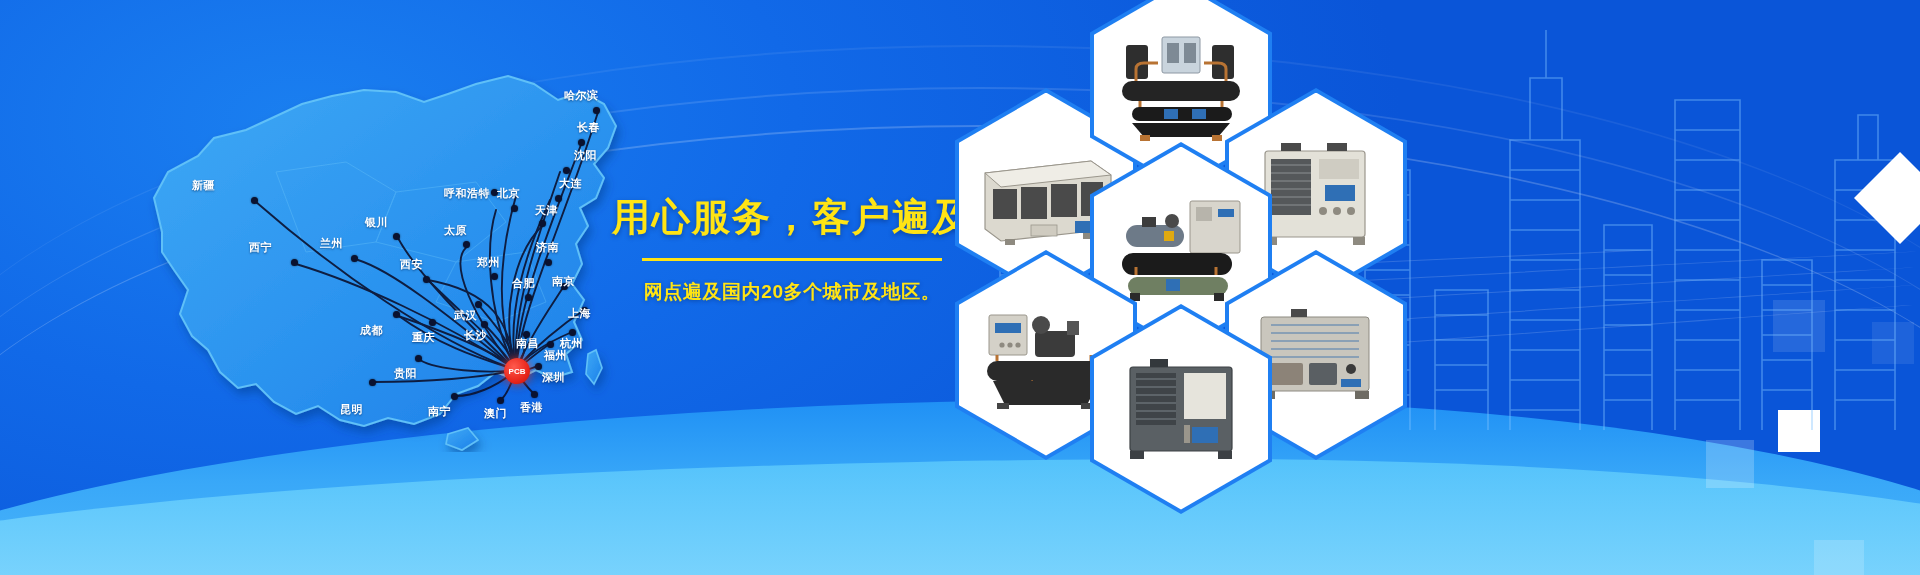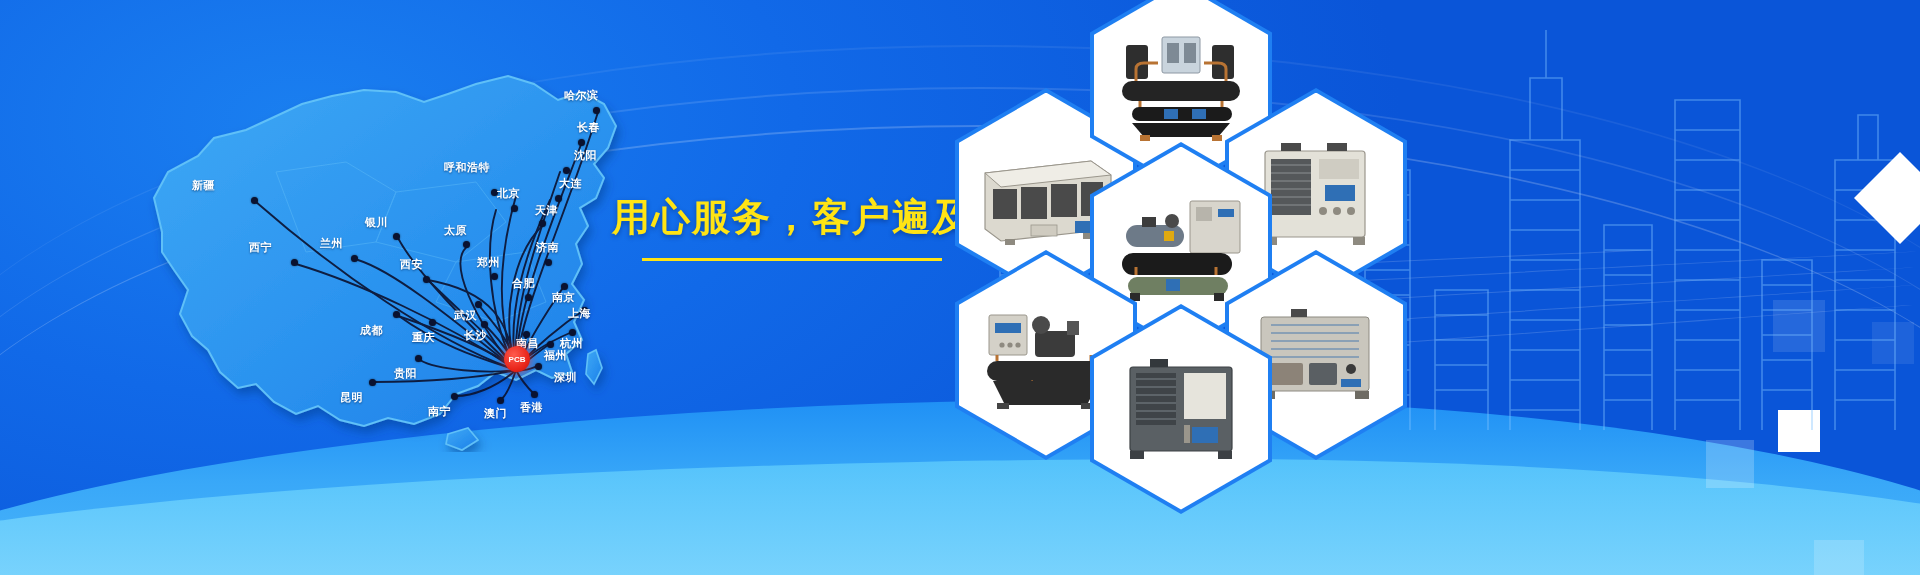--- a/index.html
+++ b/index.html
@@ -234,21 +234,21 @@
       <span class="city-dot" style="left:497px;top:85px"></span>
       <span class="city-label" style="left:468px;top:66px">哈尔滨</span>
 
       <span class="city-dot" style="left:482px;top:117px"></span>
       <span class="city-label" style="left:481px;top:98px">长春</span>
 
       <span class="city-dot" style="left:467px;top:145px"></span>
       <span class="city-label" style="left:478px;top:126px">沈阳</span>
 
       <span class="city-dot" style="left:395px;top:167px"></span>
-      <span class="city-label" style="left:348px;top:138px">呼和浩特</span>
+      <span class="city-label" style="left:348px;top:164px">呼和浩特</span>
 
       <span class="city-dot" style="left:415px;top:183px"></span>
       <span class="city-label" style="left:401px;top:164px">北京</span>
 
       <span class="city-dot" style="left:459px;top:173px"></span>
       <span class="city-label" style="left:463px;top:154px">大连</span>
 
       <span class="city-dot" style="left:443px;top:198px"></span>
       <span class="city-label" style="left:439px;top:181px">天津</span>
 
@@ -270,21 +270,21 @@
       <span class="city-dot" style="left:327px;top:254px"></span>
       <span class="city-label" style="left:304px;top:235px">西安</span>
 
       <span class="city-dot" style="left:395px;top:251px"></span>
       <span class="city-label" style="left:381px;top:233px">郑州</span>
 
       <span class="city-dot" style="left:429px;top:272px"></span>
       <span class="city-label" style="left:416px;top:254px">合肥</span>
 
       <span class="city-dot" style="left:465px;top:261px"></span>
-      <span class="city-label" style="left:456px;top:268px">南京</span>
+      <span class="city-label" style="left:456px;top:252px">南京</span>
 
       <span class="city-dot" style="left:485px;top:285px"></span>
       <span class="city-label" style="left:472px;top:284px">上海</span>
 
       <span class="city-dot" style="left:379px;top:279px"></span>
       <span class="city-label" style="left:358px;top:286px">武汉</span>
 
       <span class="city-dot" style="left:385px;top:299px"></span>
       <span class="city-label" style="left:368px;top:306px">长沙</span>
 
@@ -300,41 +300,42 @@
       <span class="city-dot" style="left:427px;top:309px"></span>
       <span class="city-label" style="left:420px;top:314px">南昌</span>
 
       <span class="city-dot" style="left:451px;top:319px"></span>
       <span class="city-label" style="left:448px;top:326px">福州</span>
 
       <span class="city-dot" style="left:319px;top:333px"></span>
       <span class="city-label" style="left:298px;top:344px">贵阳</span>
 
       <span class="city-dot" style="left:273px;top:357px"></span>
-      <span class="city-label" style="left:244px;top:368px">昆明</span>
+      <span class="city-label" style="left:244px;top:380px">昆明</span>
 
       <span class="city-dot" style="left:439px;top:341px"></span>
-      <span class="city-label" style="left:458px;top:348px">深圳</span>
+      <span class="city-label" style="left:446px;top:348px">深圳</span>
 
       <span class="city-dot" style="left:355px;top:371px"></span>
       <span class="city-label" style="left:332px;top:382px">南宁</span>
 
       <span class="city-dot" style="left:401px;top:375px"></span>
       <span class="city-label" style="left:388px;top:384px">澳门</span>
 
       <span class="city-dot" style="left:435px;top:369px"></span>
       <span class="city-label" style="left:424px;top:378px">香港</span>
 
-      <span class="hub" style="left:408px;top:324px">PCB</span>
+      <span class="hub" style="left:408px;top:336px">PCB</span>
     </div>
   </div>
 
   <div class="copy">
     <div class="headline">用心服务，客户遍及全国</div>
     <div class="rule"></div>
+    <div class="subcopy">网点遍及国内20多个城市及地区。</div>
   </div>
 
   <div class="hexgrid">
 
     <div class="hex" style="left:0px;top:96px;">
       <div class="inner">
         <svg viewBox="0 0 150 120">
           <g>
             <polygon points="14,40 120,28 140,42 140,96 30,108 14,96" fill="#dcd9cf" stroke="#9a968c" stroke-width="1.2"></polygon>
             <polygon points="14,40 120,28 140,42 30,54" fill="#efede6" stroke="#9a968c" stroke-width="1"></polygon>

